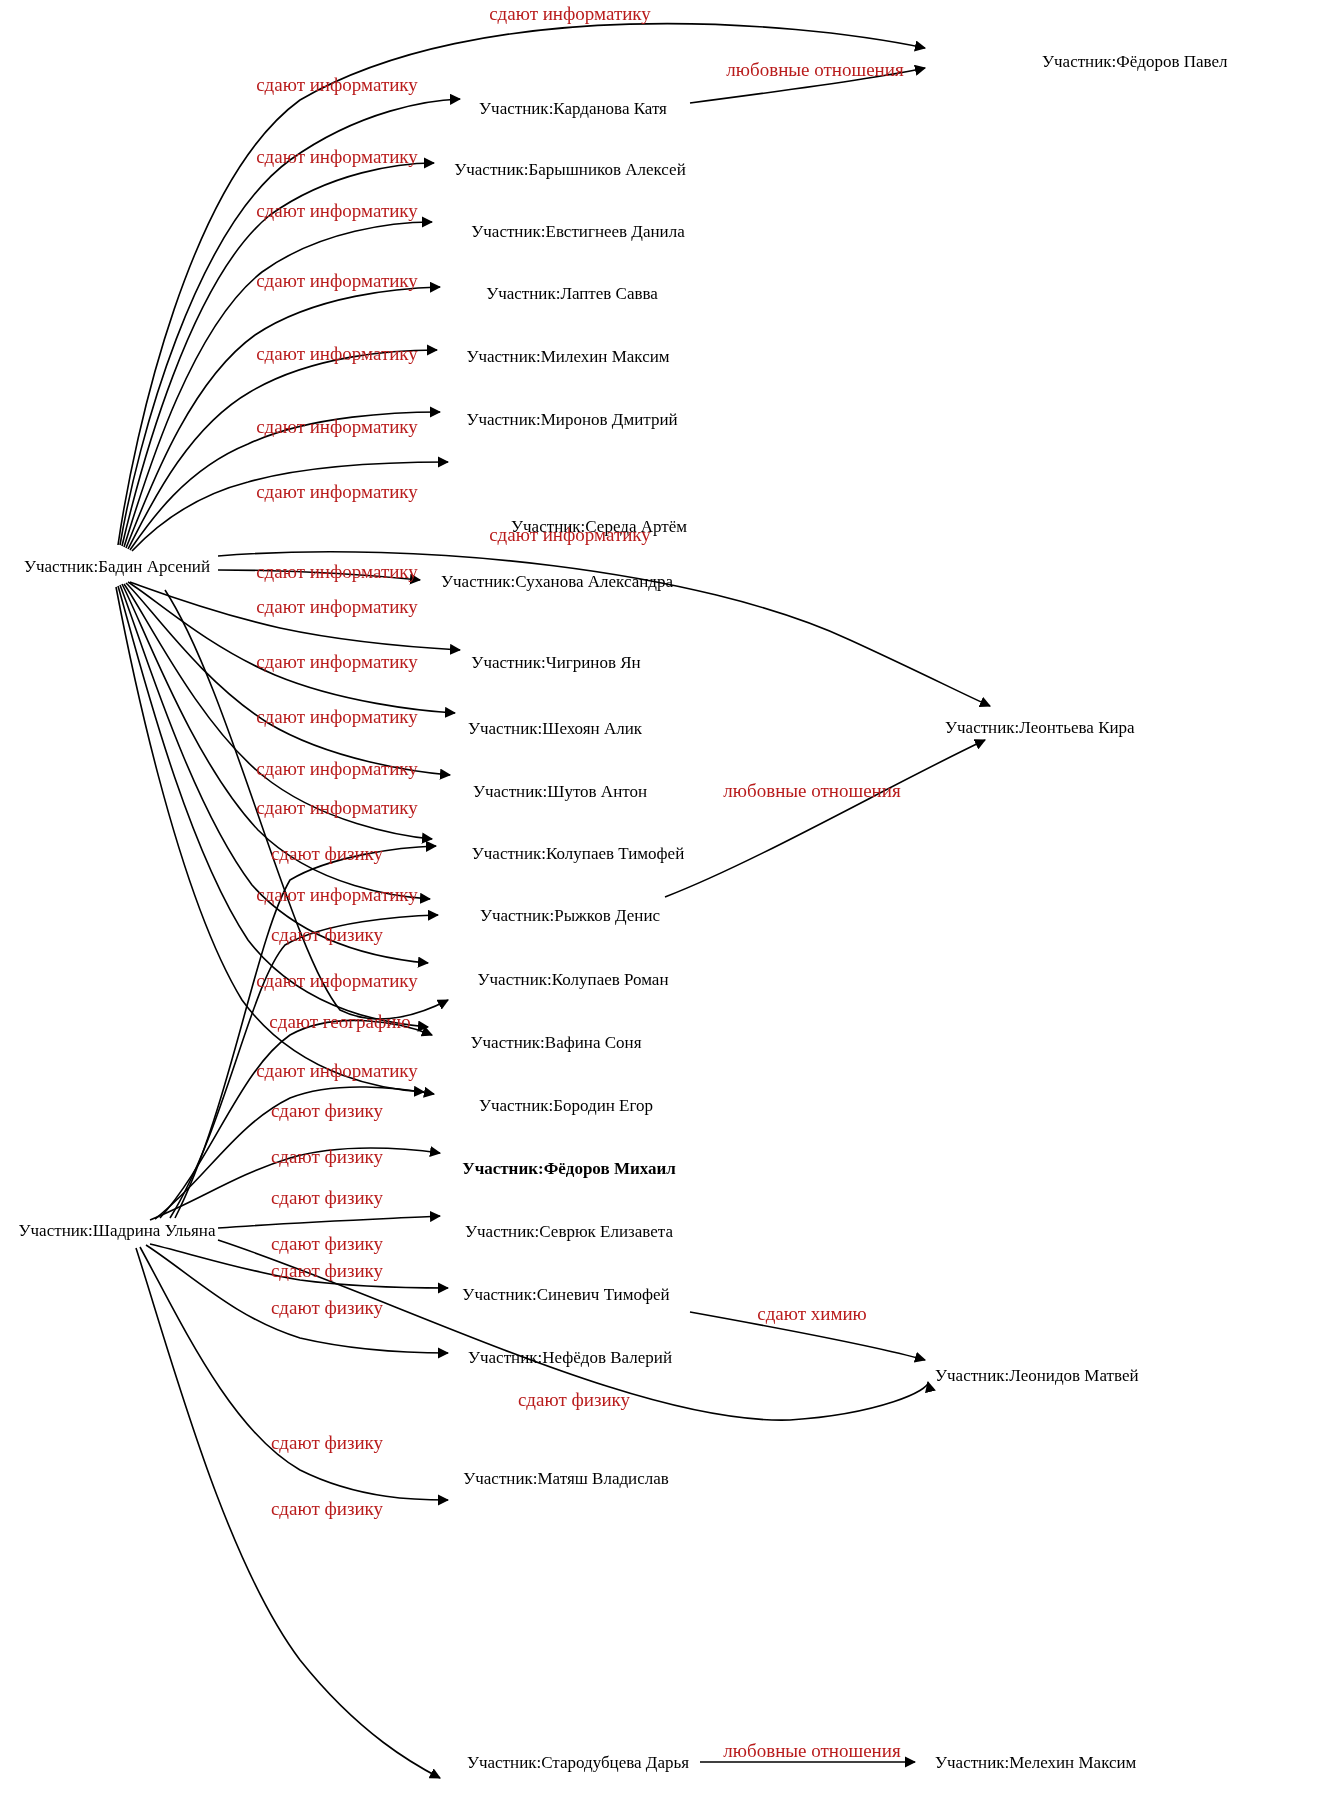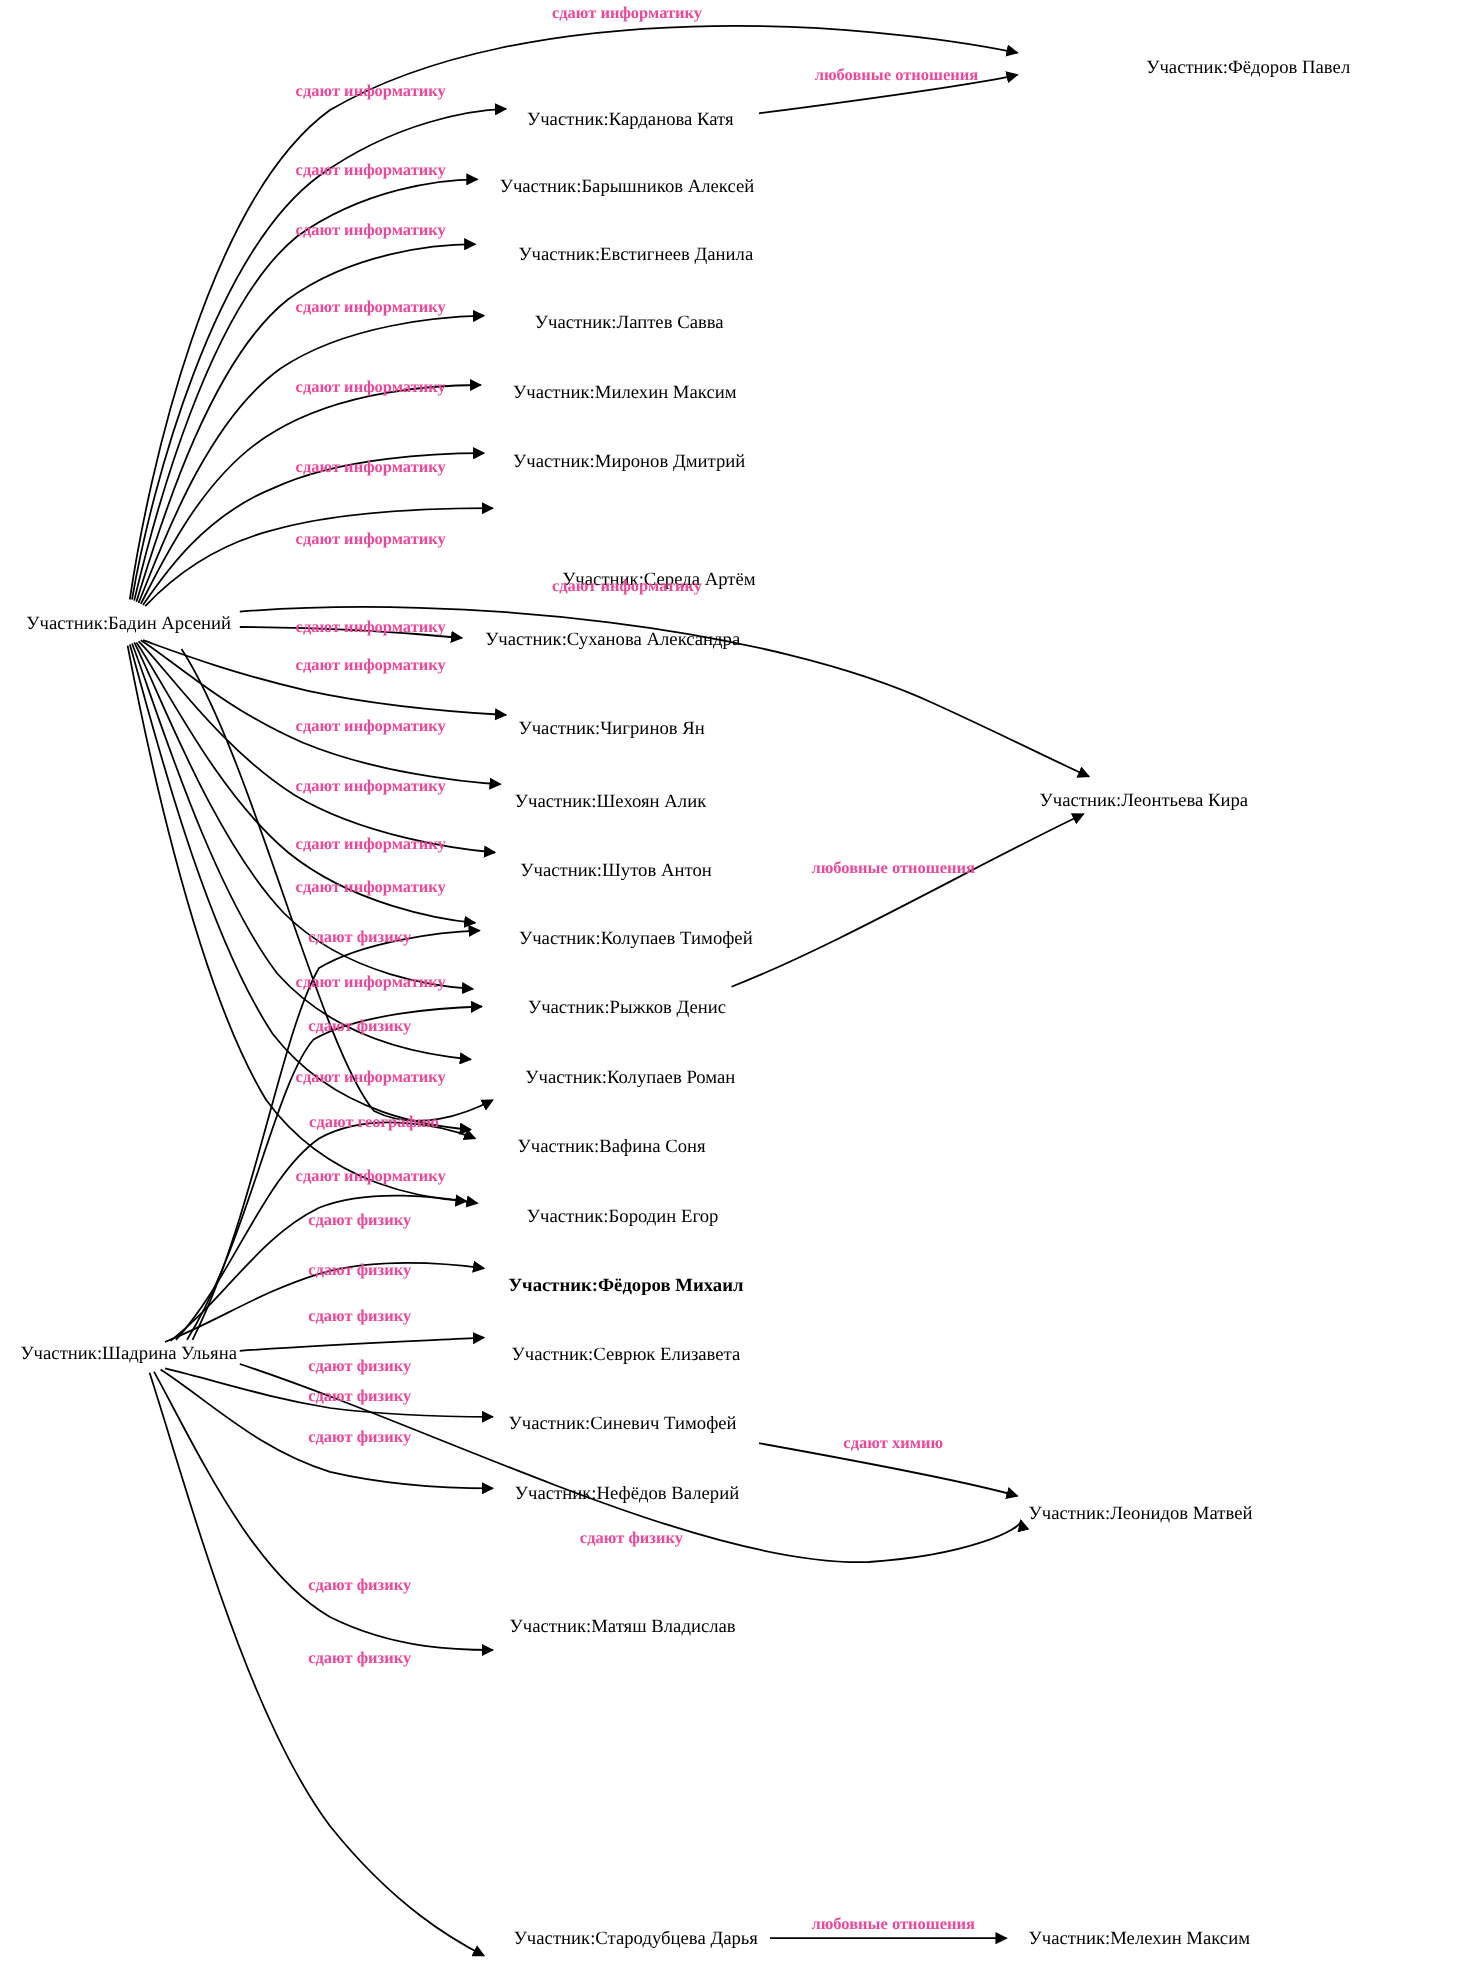--- a/index.html
+++ b/index.html
@@ -18,27 +18,26 @@
     font-size:17px;
     color:#000000;
     white-space:nowrap;
     line-height:1;
     transform:translate(-50%,-50%);
     user-select:none;
   }
   .edge-label{
     position:absolute;
     font-family:"Liberation Serif","DejaVu Serif",serif;
-    font-size:15px;
-    color:#ec4899;
+    font-size:19px;
+    color:#b91c1c;
     white-space:nowrap;
     line-height:1;
     transform:translate(-50%,-50%);
     user-select:none;
-    font-weight:bold;
   }
 </style>
 </head>
 <body>
 
 <div id="graph-root">
 
   <svg id="edges" viewBox="0 0 1333 1804" xmlns="http://www.w3.org/2000/svg">
     <defs>
       <marker id="arrow" viewBox="0 0 10 10" refX="9" refY="5" markerWidth="7" markerHeight="7" orient="auto-start-reverse">

